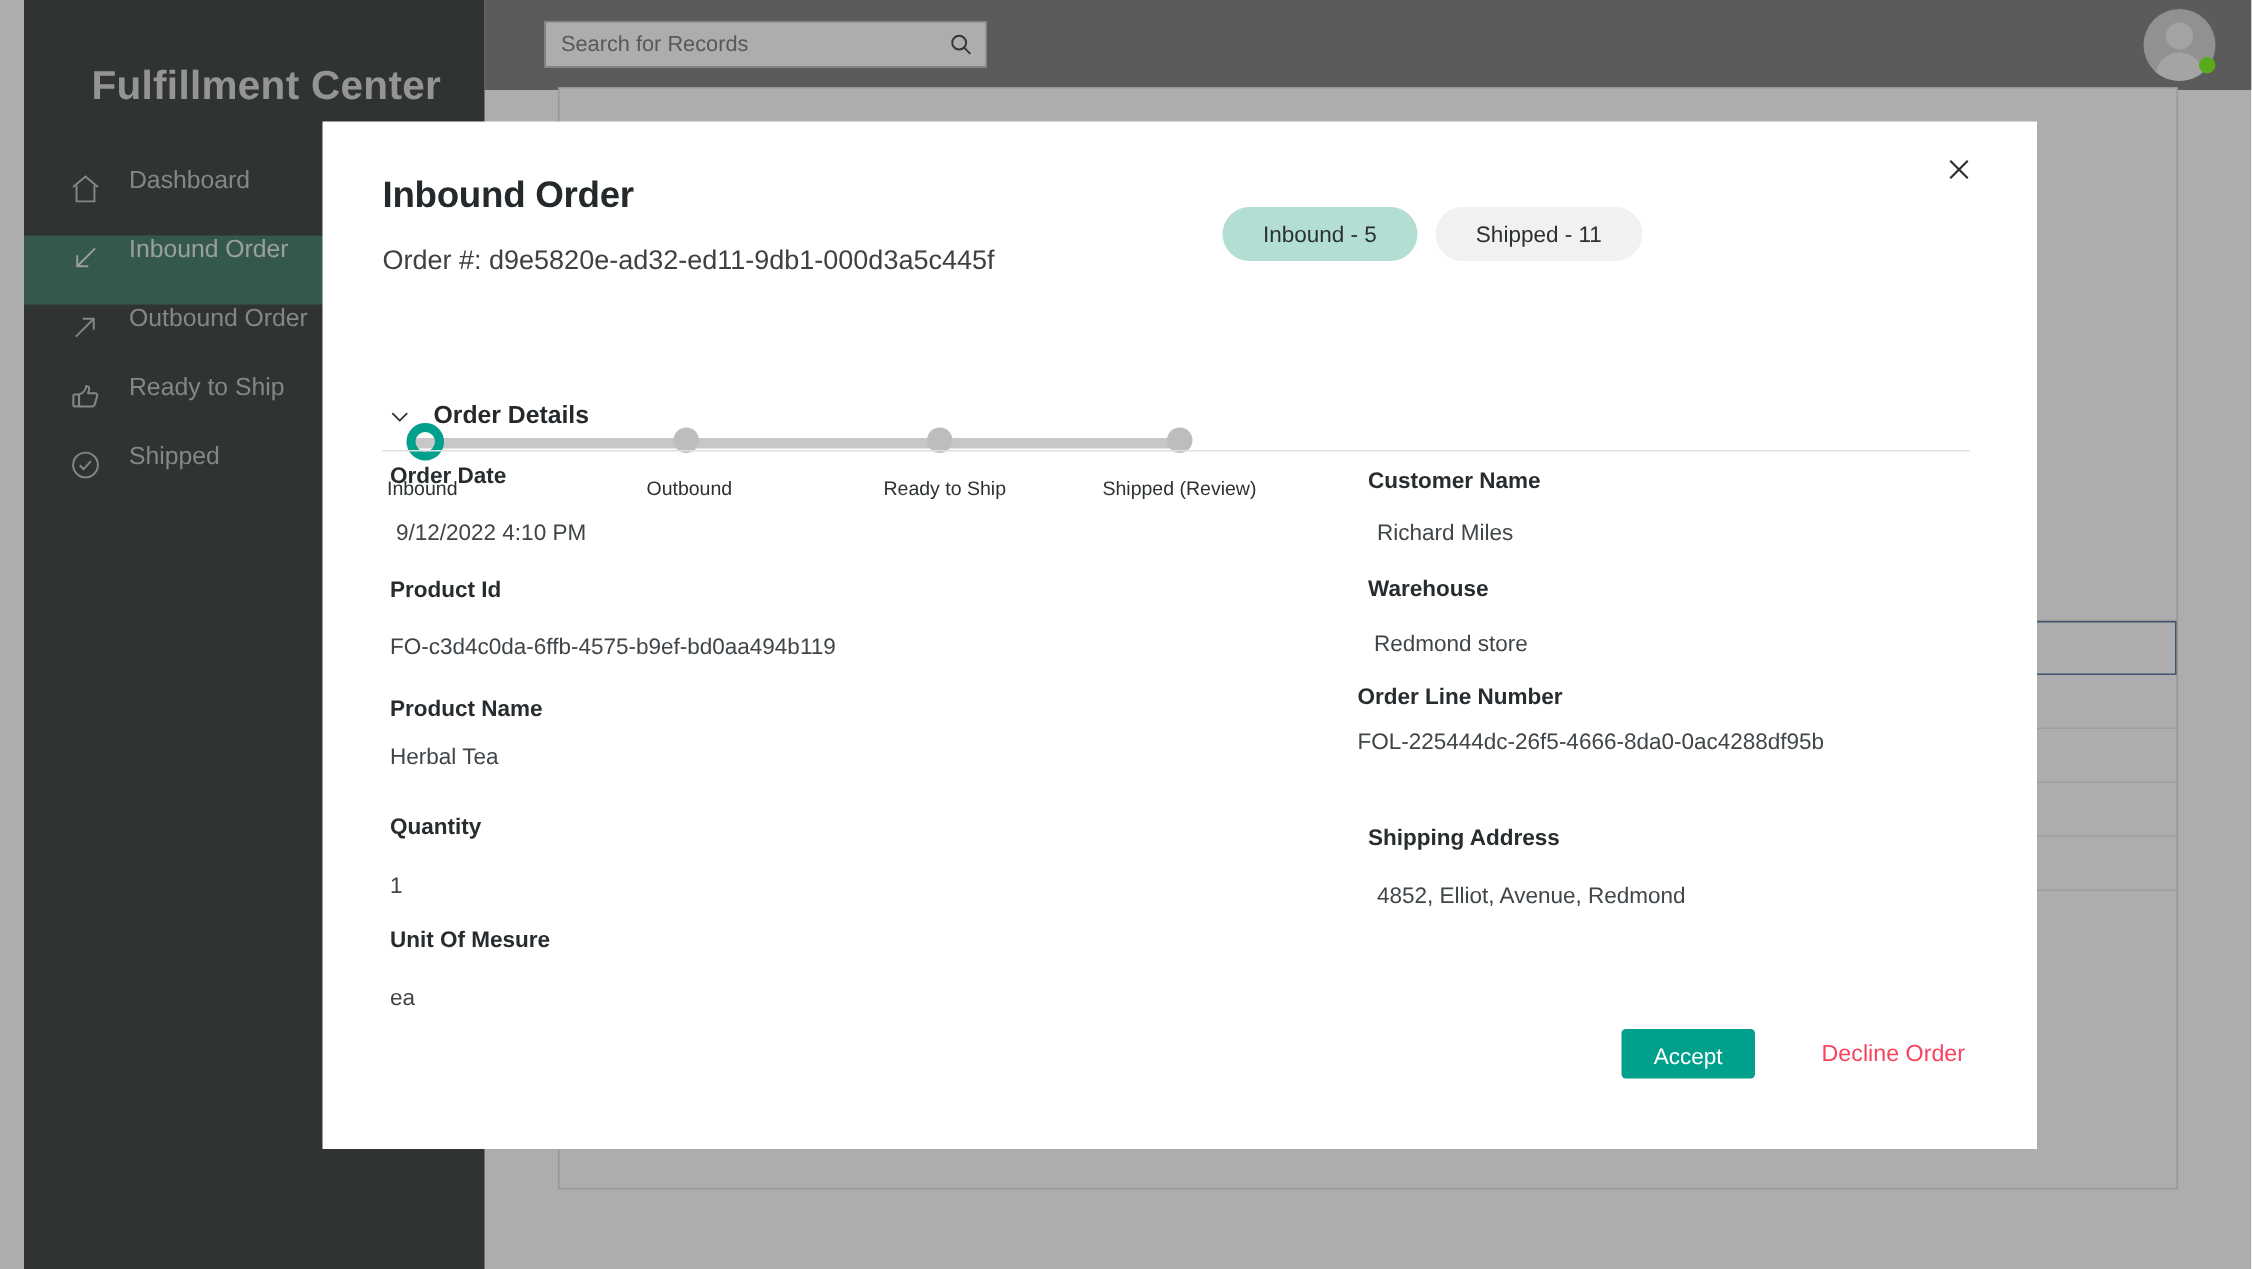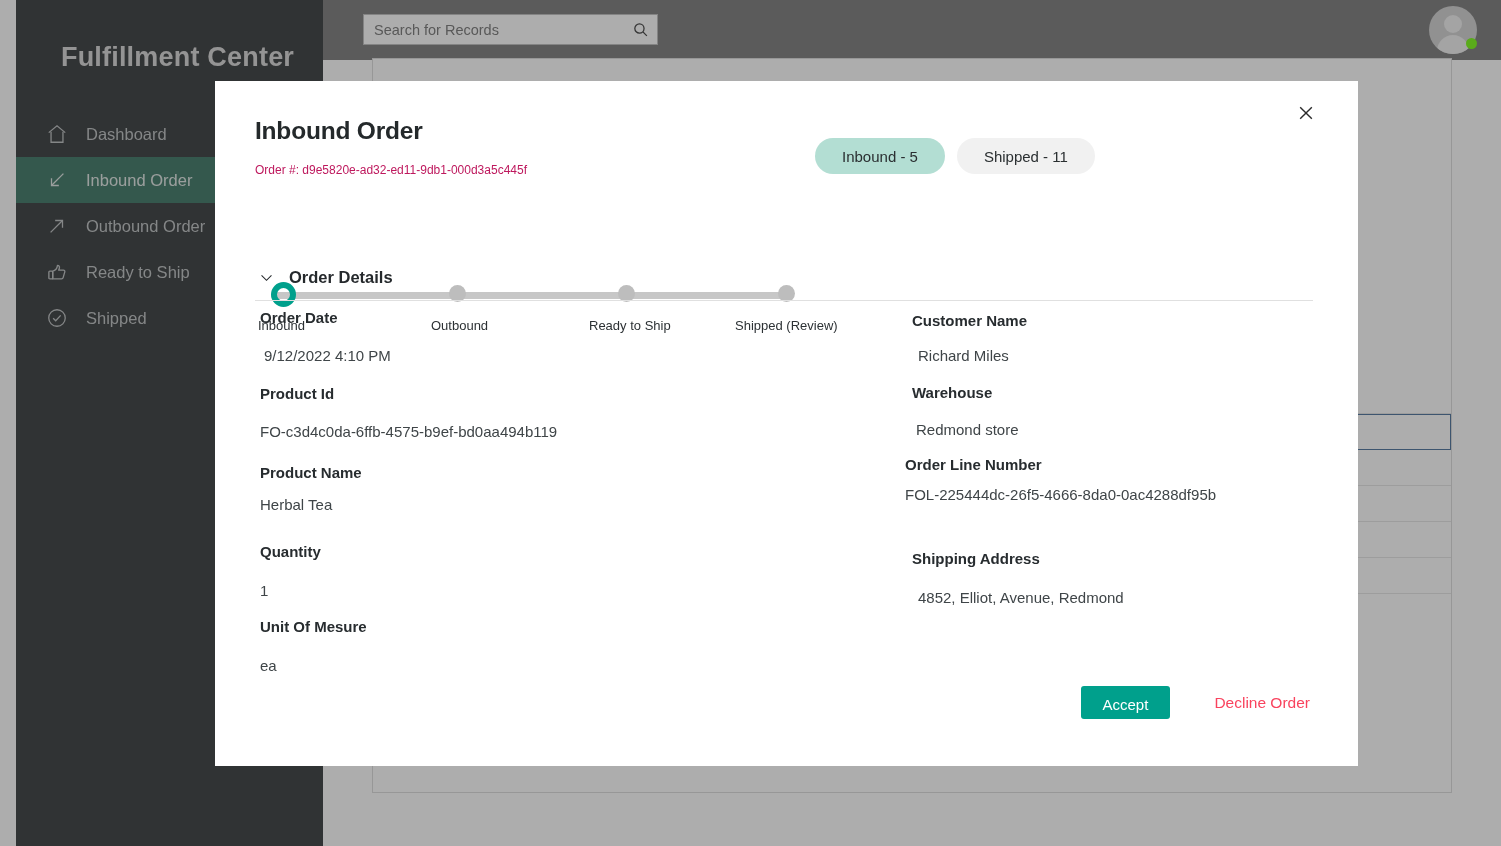--- a/index.html
+++ b/index.html
@@ -38,21 +38,20 @@
     text-align: center;
     padding-top: 42px;
     letter-spacing: .2px;
   }
   #sidebar-nav {
     margin-top: 38px;
   }
   .nav-item {
     height: 46px;
     display: flex;
-    align-items: center;
     padding-left: 26px;
     box-sizing: border-box;
     color: #b9bdbe;
     font-size: 16.5px;
     cursor: pointer;
   }
   .nav-item.active {
     background: #2f6d5b;
     color: #dfe6e3;
   }
@@ -202,22 +201,22 @@
     top: 36px;
     font-size: 24.5px;
     font-weight: bold;
     color: #24292b;
     letter-spacing: -.2px;
   }
   #order-number {
     position: absolute;
     left: 40px;
     top: 82px;
-    font-size: 12px;
-    color: #be185d;
+    font-size: 18px;
+    color: #404040;
   }
 
   #status-pills {
     position: absolute;
     left: 600px;
     top: 57px;
     display: flex;
     gap: 12px;
   }
   .pill {

